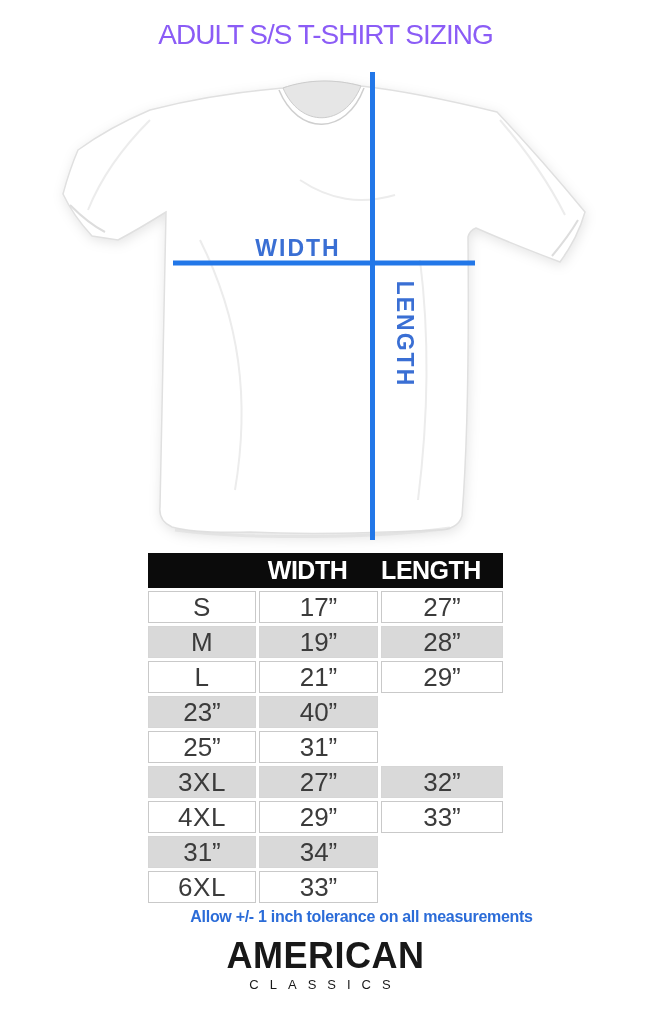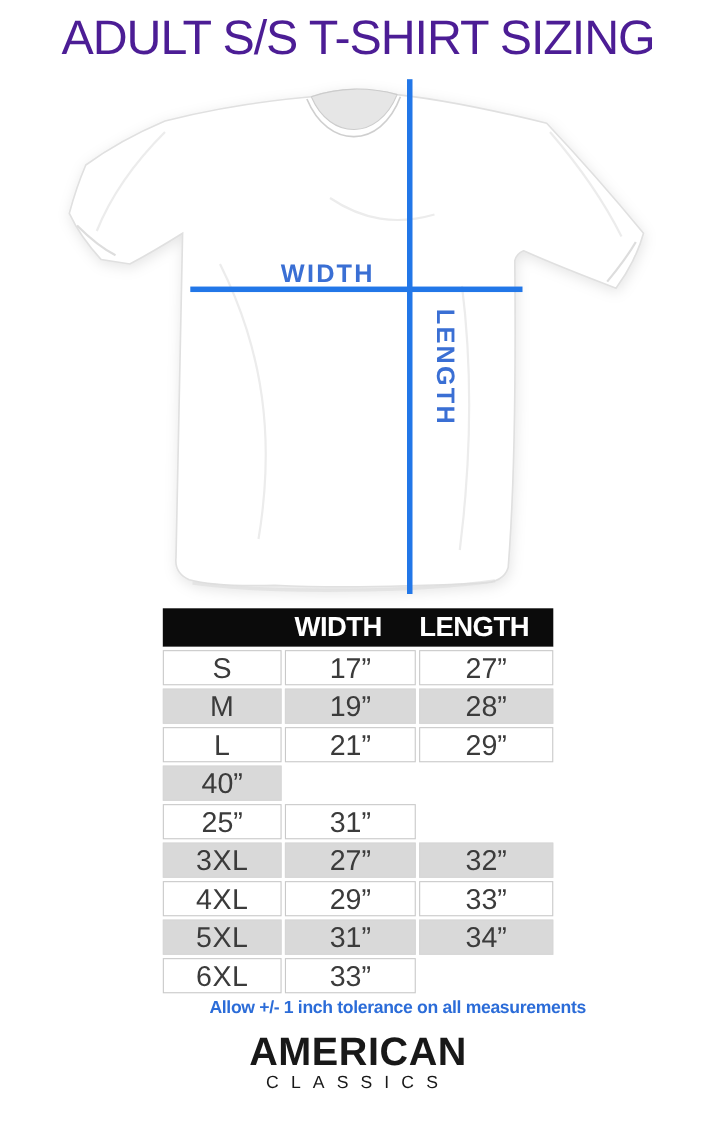--- a/index.html
+++ b/index.html
@@ -3,22 +3,22 @@
 <meta charset="utf-8">
 <style>
   html,body{margin:0;padding:0;background:#ffffff;}
   .page{
     position:relative;width:651px;height:1024px;background:#ffffff;overflow:hidden;
     font-family:"Liberation Sans","DejaVu Sans",sans-serif;
   }
   
   .title{
     position:absolute;top:14px;left:0;width:651px;margin:0;
-    text-align:center;font-size:44px;font-weight:300;letter-spacing:-1px;
-    color:#4c1d95;line-height:42px;
+    text-align:center;font-size:28px;font-weight:300;letter-spacing:-1px;
+    color:#8b5cf6;line-height:42px;
   }
   
   .shirt-area{position:absolute;top:60px;left:0;width:651px;height:492px;}
   .shirt-area svg{display:block;width:651px;height:492px;}
   .measure-label{
     font-family:"Liberation Sans","DejaVu Sans",sans-serif;
     font-weight:bold;font-size:23px;letter-spacing:2px;fill:#3a6fd4;
   }
   
   .size-table{position:absolute;left:148px;top:553px;width:355px;}
@@ -38,21 +38,21 @@
   .td-size{letter-spacing:0.5px;}
   .trow.gray .td{background:#d9d9d9;border-color:#d6d6d6;}
   
   .footnote{
     position:absolute;top:908px;left:0;width:651px;text-align:center;
     font-size:16px;font-weight:bold;letter-spacing:-0.3px;color:#2b6cd8;padding-left:36px;
   }
   
   .brand{position:absolute;top:938px;left:0;width:651px;text-align:center;color:#181818;}
   .brand-top{font-size:36px;font-weight:800;letter-spacing:0.5px;line-height:36px;}
-  .brand-bottom{font-size:16px;font-weight:400;letter-spacing:11px;line-height:20px;margin-top:1px;}
+  .brand-bottom{font-size:13px;font-weight:400;letter-spacing:11px;line-height:20px;margin-top:1px;}
 </style>
 </head>
 <body>
 
 <div class="page">
 
   <h1 class="title">ADULT S/S T-SHIRT SIZING</h1>
 
   <div class="shirt-area">
     <svg viewBox="0 0 651 492" xmlns="http://www.w3.org/2000/svg">
@@ -117,38 +117,38 @@
           <div class="td td-size">M</div>
           <div class="td">19”</div>
           <div class="td">28”</div>
         </div>
         <div class="trow">
           <div class="td td-size">L</div>
           <div class="td">21”</div>
           <div class="td">29”</div>
         </div>
         <div class="trow gray">
+          <div class="td">23”</div>
           <div class="td">40”</div>
         </div>
         <div class="trow">
           <div class="td">25”</div>
           <div class="td">31”</div>
         </div>
         <div class="trow gray">
           <div class="td td-size">3XL</div>
           <div class="td">27”</div>
           <div class="td">32”</div>
         </div>
         <div class="trow">
           <div class="td td-size">4XL</div>
           <div class="td">29”</div>
           <div class="td">33”</div>
         </div>
         <div class="trow gray">
-          <div class="td td-size">5XL</div>
           <div class="td">31”</div>
           <div class="td">34”</div>
         </div>
         <div class="trow">
           <div class="td td-size">6XL</div>
           <div class="td">33”</div>
         </div>
       </div>
   </div>
 

